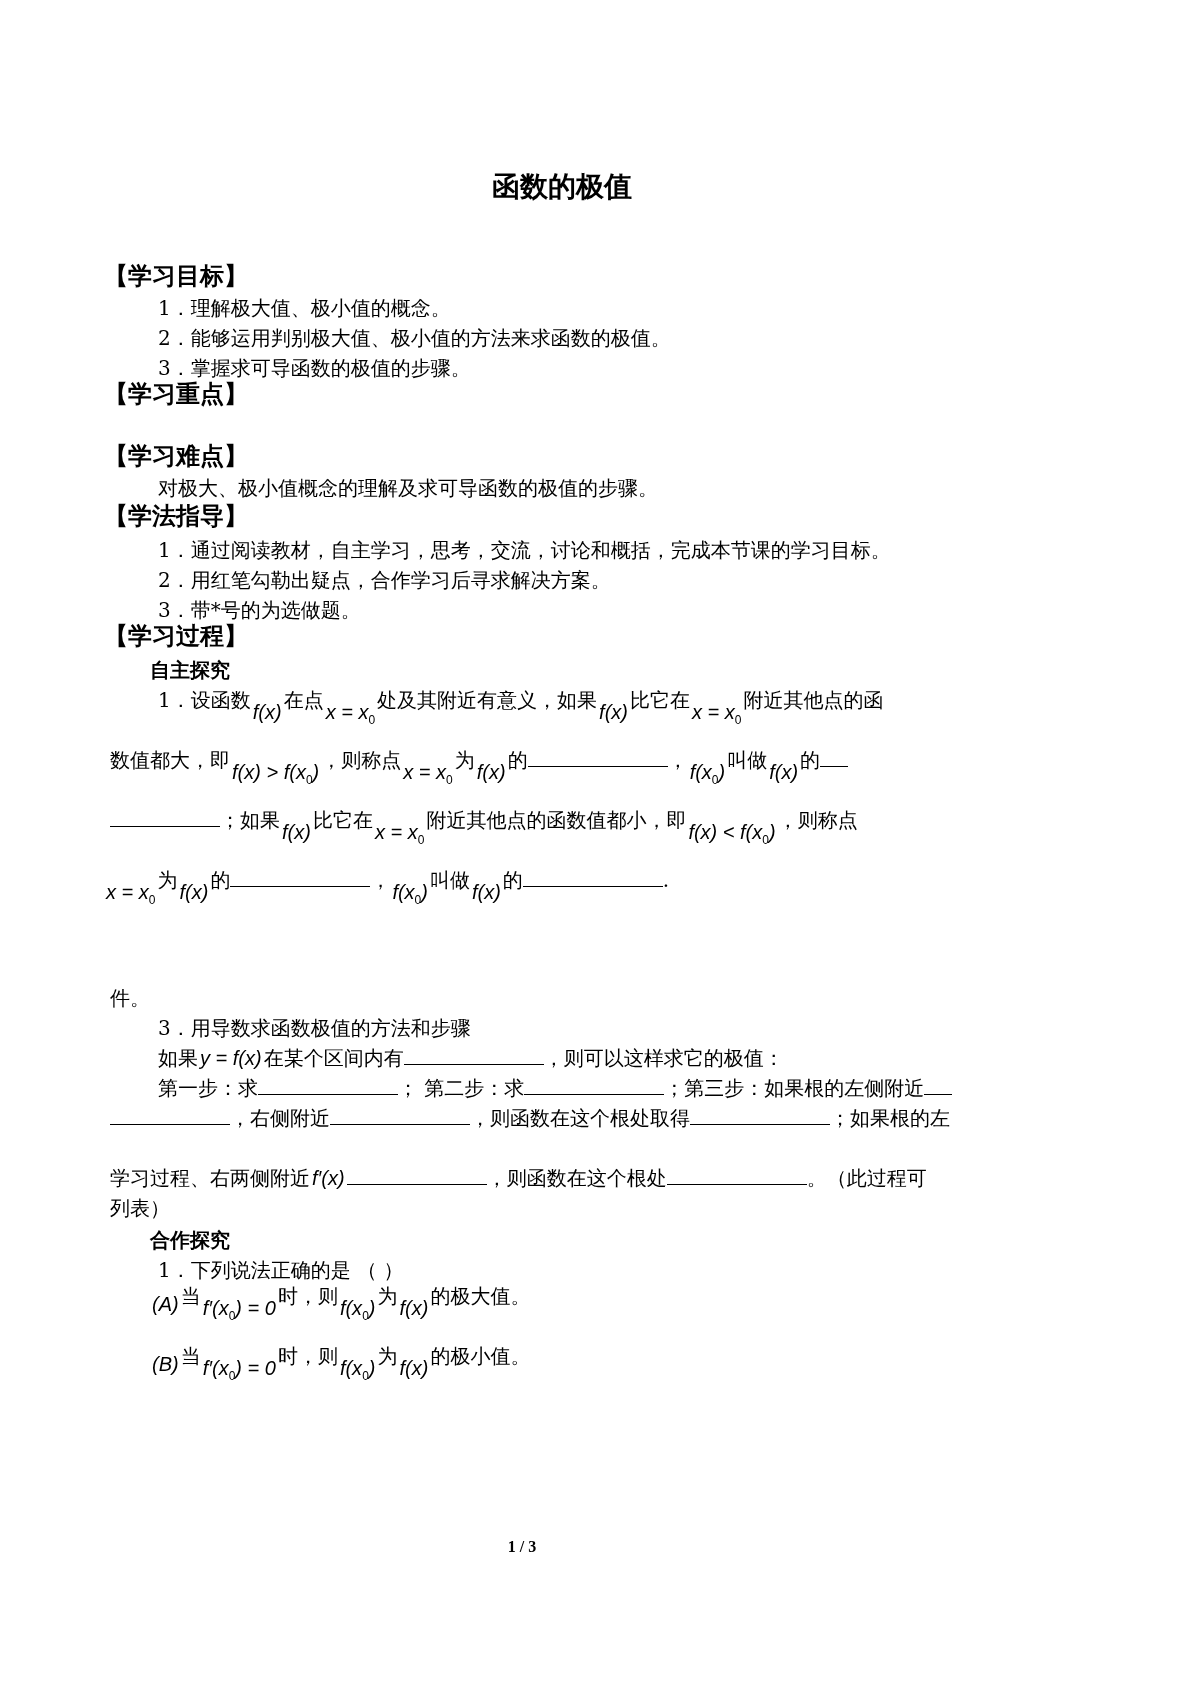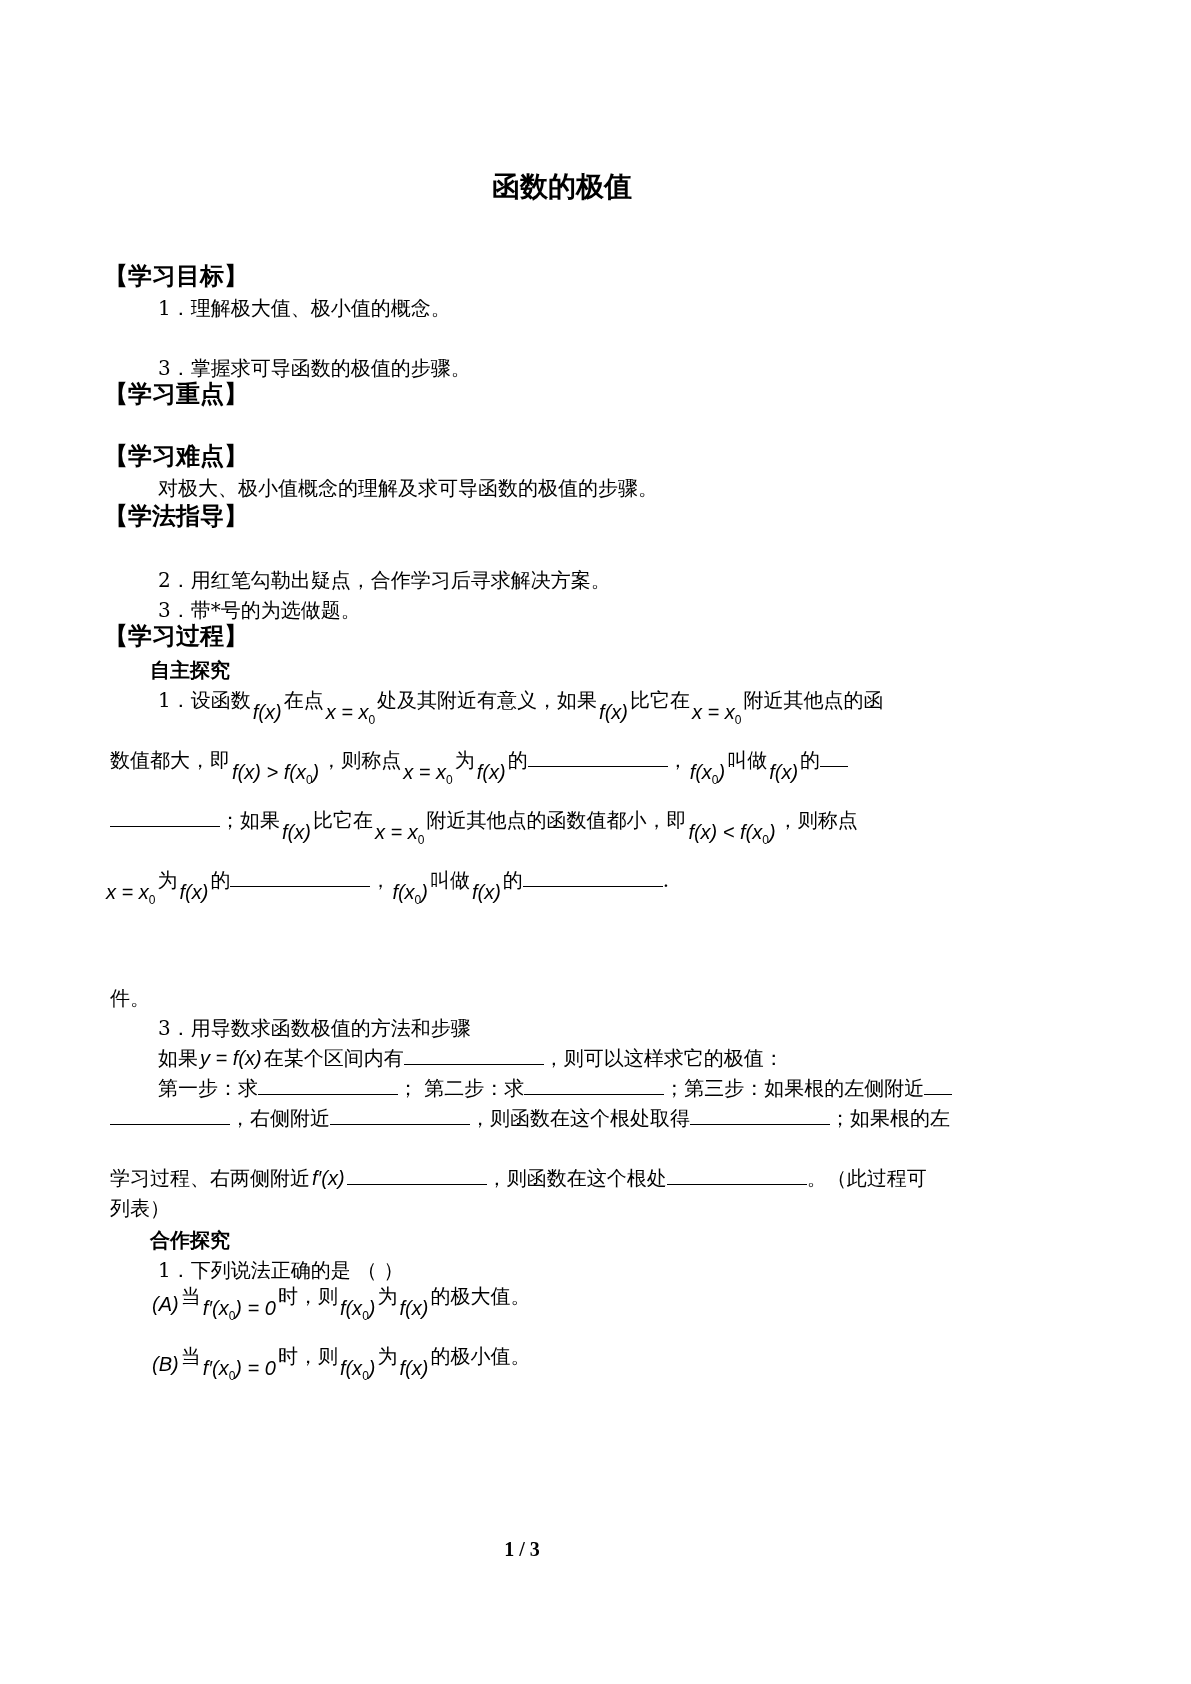--- a/index.html
+++ b/index.html
@@ -12,38 +12,40 @@
   .line { position: absolute; left: 110px; white-space: nowrap; font-size: 20px; line-height: 28px; }
   .h { font-family: "DejaVu Sans", sans-serif; font-weight: bold; font-size: 24px; }
   .sub { font-family: "DejaVu Sans", sans-serif; font-weight: bold; font-size: 20px; }
   .ind { left: 158px; }
   .m { font-family: Liberation Sans, sans-serif; font-style: italic; font-size: 20px;
        position: relative; top: 12px; margin: 0 2px; }
   .m sub { font-size: 12px; font-style: normal; }
   .blank { display: inline-block; border-bottom: 1px solid #000; height: 20px; vertical-align: baseline; } .b120 { width: 120px; } .b110 { width: 110px; }
   .b140 { width: 140px; } .b30 { width: 28px; }
   .footer { position: absolute; top: 1538px; left: 0; width: 100%; text-align: center;
-            font-family: "Liberation Serif", serif; font-weight: bold; font-size: 20px; box-sizing: border-box; }
+            font-family: "Liberation Serif", serif; font-weight: bold; font-size: 16px; box-sizing: border-box; }
 </style>
 </head>
 <body>
 
 <div class="page">
   <div class="title">函数的极值</div>
 
   <div class="line h" style="top:262px;left:104px">【学习目标】</div>
   <div class="line ind" style="top:294px">1．理解极大值、极小值的概念。</div>
+  <div class="line ind" style="top:324px">2．能够运用判别极大值、极小值的方法来求函数的极值。</div>
   <div class="line ind" style="top:354px">3．掌握求可导函数的极值的步骤。</div>
 
   <div class="line h" style="top:380px;left:104px">【学习重点】</div>
 
   <div class="line h" style="top:442px;left:104px">【学习难点】</div>
   <div class="line ind" style="top:474px">对极大、极小值概念的理解及求可导函数的极值的步骤。</div>
 
   <div class="line h" style="top:502px;left:104px">【学法指导】</div>
+  <div class="line ind" style="top:536px">1．通过阅读教材，自主学习，思考，交流，讨论和概括，完成本节课的学习目标。</div>
   <div class="line ind" style="top:566px">2．用红笔勾勒出疑点，合作学习后寻求解决方案。</div>
   <div class="line ind" style="top:596px">3．带*号的为选做题。</div>
 
   <div class="line h" style="top:622px;left:104px">【学习过程】</div>
   <div class="line sub" style="top:656px;left:150px">自主探究</div>
 
   <div class="line ind" style="top:686px">
     <span>1．设函数</span><span class="m">f(x)</span><span>在点</span><span class="m"><span>x = x</span><sub>0</sub></span><span>处及其附近有意义，如果</span><span class="m">f(x)</span><span>比它在</span><span class="m"><span>x = x</span><sub>0</sub></span><span>附近其他点的函</span>
   </div>
 

